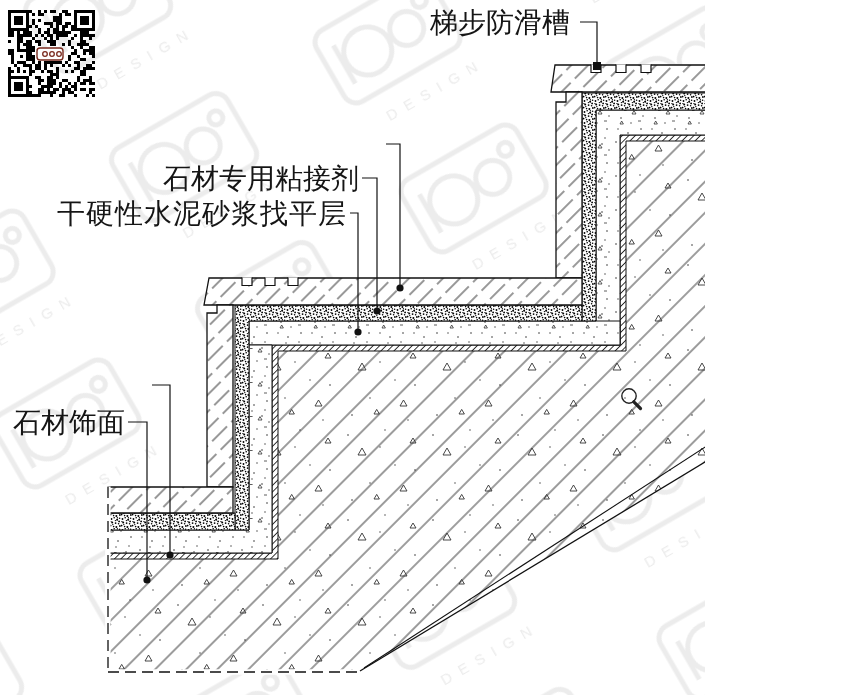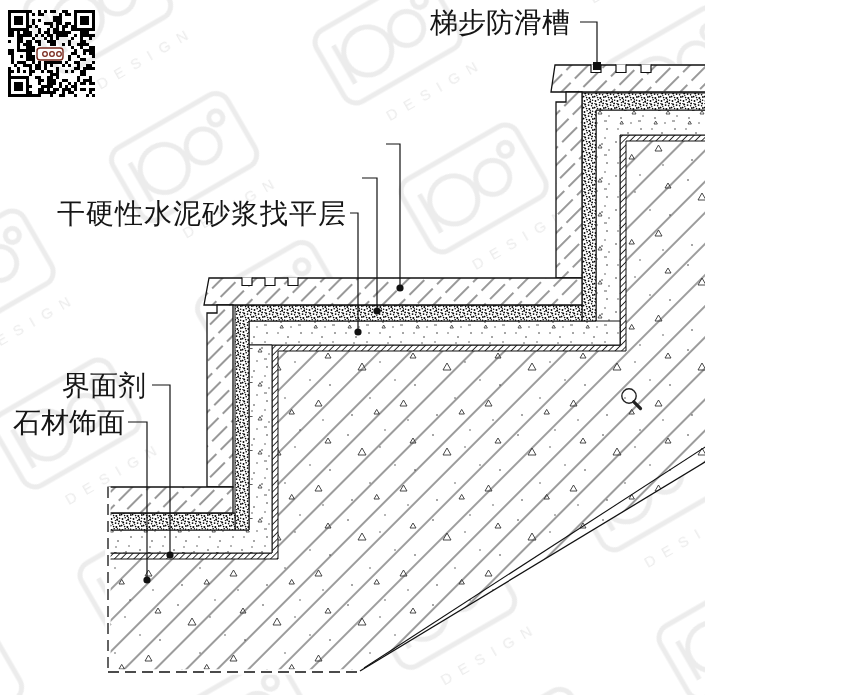--- a/index.html
+++ b/index.html
@@ -200,22 +200,22 @@
       <rect x="593" y="62" width="8" height="8"></rect>
       <circle cx="400" cy="288" r="3.6"></circle>
       <circle cx="377" cy="311" r="3.6"></circle>
       <circle cx="358" cy="332" r="3.6"></circle>
       <circle cx="170" cy="555" r="3.6"></circle>
       <circle cx="147" cy="580" r="3.6"></circle>
     </g>
   </svg>
 
   <div class="lbl" style="left:430px;top:8px;">梯步防滑槽</div>
+  <div class="lbl" style="left:163px;top:164px;">石材专用粘接剂</div>
   <div class="lbl" style="left:57px;top:199px;letter-spacing:1px;">干硬性水泥砂浆找平层</div>
-  <div class="lbl" style="left:62px;top:371px;">界面剂</div>
   <div class="lbl" style="left:13px;top:408px;">石材饰面</div>
 
   <div id="qr">
     <svg id="qrsvg" width="87" height="87" viewBox="0 0 87 87">
         <rect x="21" y="0" width="3" height="3" fill="#000"></rect>
         <rect x="30" y="0" width="3" height="3" fill="#000"></rect>
         <rect x="36" y="0" width="3" height="3" fill="#000"></rect>
         <rect x="42" y="0" width="3" height="3" fill="#000"></rect>
         <rect x="45" y="0" width="3" height="3" fill="#000"></rect>
         <rect x="54" y="0" width="3" height="3" fill="#000"></rect>

